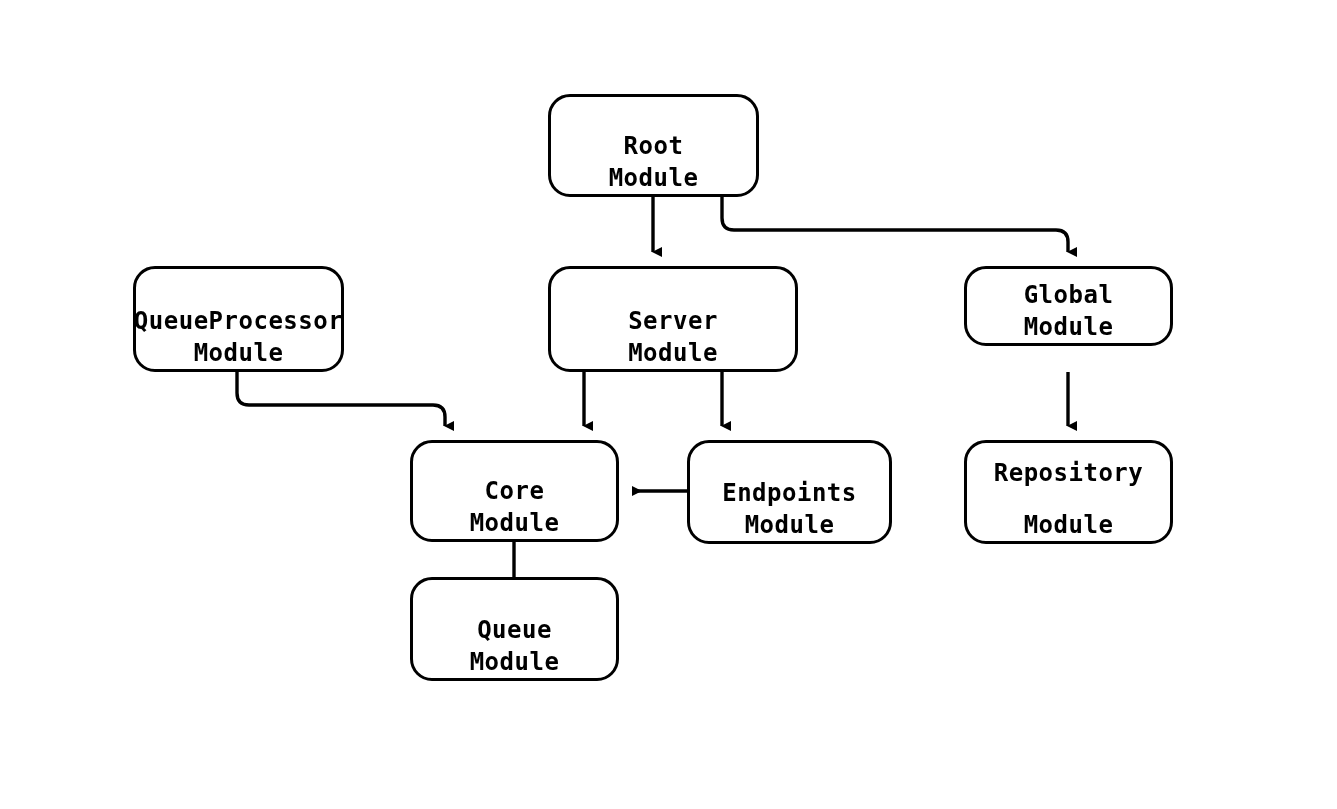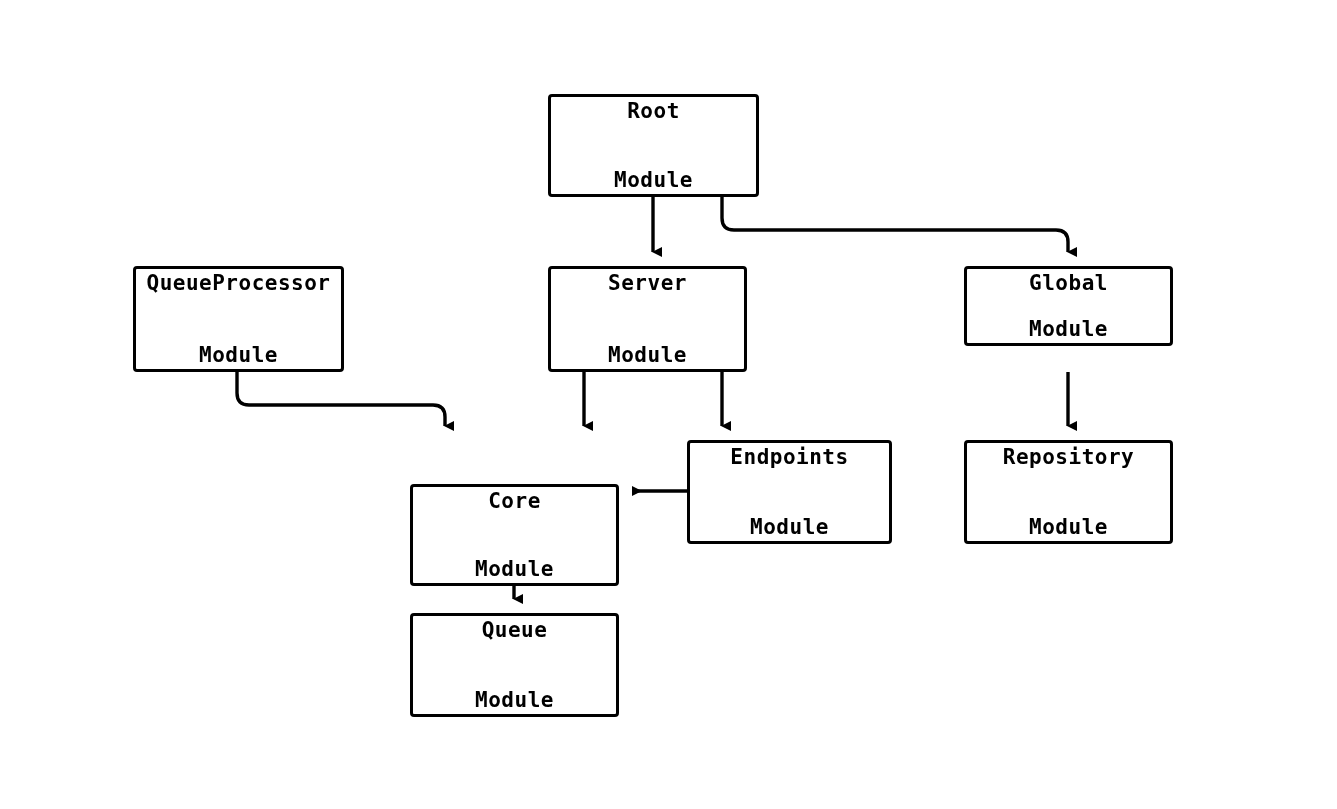--- a/index.html
+++ b/index.html
@@ -22,29 +22,29 @@
     position: absolute;
     left: 0;
     top: 0;
     width: 1337px;
     height: 809px;
   }
   .node {
     position: absolute;
     box-sizing: border-box;
     border: 3px solid #000000;
-    border-radius: 4px;
+    border-radius: 22px;
     background: #ffffff;
     display: flex;
     flex-direction: column;
     align-items: center;
-    justify-content: space-between;
+    justify-content: flex-end;
     text-align: center;
     line-height: 1.34;
-    font-size: 21px;
+    font-size: 24px;
     font-weight: 700;
     color: #000000;
     letter-spacing: 0.5px;
     z-index: 2;
   }
   .node .node-line {
     display: block;
     white-space: pre;
   }
 </style>
@@ -87,43 +87,43 @@
   <div class="node" style="left:548px; top:94px; width:211px; height:103px;">
     <span class="node-line">Root</span>
     <span class="node-line">Module</span>
   </div>
 
   <div class="node" style="left:133px; top:266px; width:211px; height:106px;">
     <span class="node-line">QueueProcessor</span>
     <span class="node-line">Module</span>
   </div>
 
-  <div class="node" style="left:548px; top:266px; width:199px; height:106px;">
+  <div class="node" style="left:548px; top:266px; width:250px; height:106px;">
     <span class="node-line">Server</span>
     <span class="node-line">Module</span>
   </div>
 
   <div class="node" style="left:964px; top:266px; width:209px; height:80px;">
     <span class="node-line">Global</span>
     <span class="node-line">Module</span>
   </div>
 
-  <div class="node" style="left:410px; top:440px; width:209px; height:102px;margin-top:44px;">
+  <div class="node" style="left:410px; top:440px; width:209px; height:102px;">
     <span class="node-line">Core</span>
     <span class="node-line">Module</span>
   </div>
 
   <div class="node" style="left:687px; top:440px; width:205px; height:104px;">
     <span class="node-line">Endpoints</span>
     <span class="node-line">Module</span>
   </div>
 
   <div class="node" style="left:964px; top:440px; width:209px; height:104px;gap:20px;">
     <span class="node-line">Repository</span>
     <span class="node-line">Module</span>
   </div>
 
-  <div class="node" style="left:410px; top:613px; width:209px; height:104px;">
+  <div class="node" style="left:410px; top:577px; width:209px; height:104px;">
     <span class="node-line">Queue</span>
     <span class="node-line">Module</span>
   </div>
 
 </div>
 
 </body></html>

